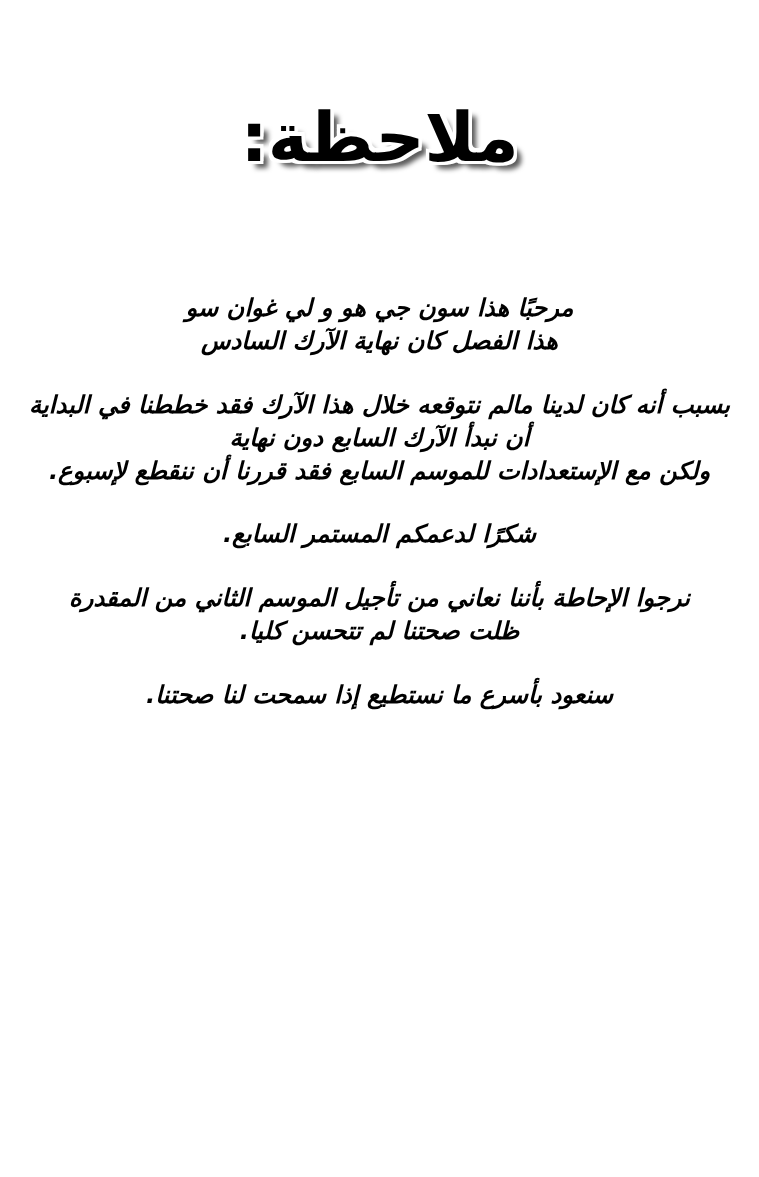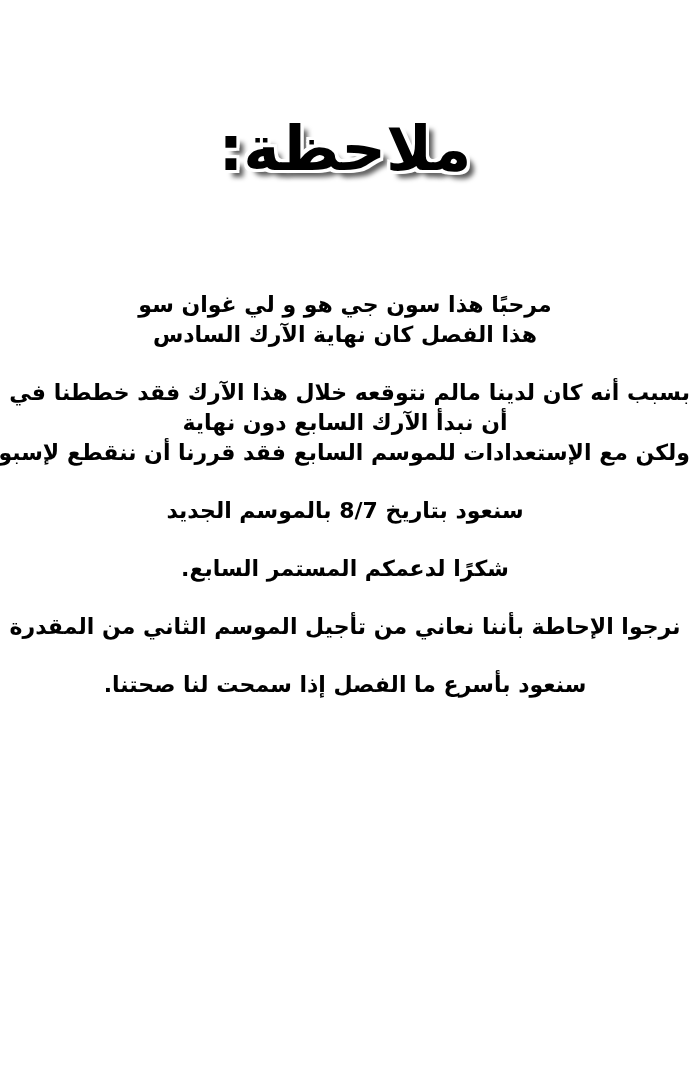--- a/index.html
+++ b/index.html
@@ -8,21 +8,21 @@
     background: #ffffff;
   }
   .page {
     position: relative;
     width: 690px;
     height: 1070px;
     margin: 0 auto;
     background: #ffffff;
     overflow: hidden;
     box-sizing: border-box;
-    padding-top: 104px;
+    padding-top: 80px;
     font-family: "DejaVu Sans", sans-serif;
     direction: rtl;
   }
   .note-title {
     margin: 0 0 96px 0;
     height: 90px;
     line-height: 90px;
     text-align: center;
     font-size: 62px;
     font-weight: bold;
@@ -35,20 +35,21 @@
       -3px  0   0 #ffffff,  3px  0   0 #ffffff,
        0   -3px 0 #ffffff,  0    3px 0 #ffffff,
        7px  7px 5px rgba(0,0,0,0.65);
   }
   .note-body {
     text-align: center;
     color: #000000;
     font-size: 22px;
     font-weight: bold;
     line-height: 30px;
+    font-style: italic;
   }
   .note-body p {
     margin: 0 0 28px 0;
     padding: 0;
   }
   .line {
     display: block;
     white-space: nowrap;
   }
 </style>
@@ -65,31 +66,29 @@
       <span class="line">مرحبًا هذا سون جي هو و لي غوان سو</span>
       <span class="line">هذا الفصل كان نهاية الآرك السادس</span>
     </p>
 
     <p>
       <span class="line">بسبب أنه كان لدينا مالم نتوقعه خلال هذا الآرك فقد خططنا في البداية</span>
       <span class="line">أن نبدأ الآرك السابع دون نهاية</span>
       <span class="line">ولكن مع الإستعدادات للموسم السابع فقد قررنا أن ننقطع لإسبوع.</span>
     </p>
 
-    <p>
-      <span class="line">سنعود بتاريخ 8/7 بالموسم الجديد</span>
-    </p>
 
     <p>
       <span class="line">شكرًا لدعمكم المستمر السابع.</span>
     </p>
 
 
     <p>
       <span class="line">نرجوا الإحاطة بأننا نعاني من تأجيل الموسم الثاني من المقدرة</span>
+      <span class="line">ظلت صحتنا لم تتحسن كليا.</span>
     </p>
 
     <p>
-      <span class="line">سنعود بأسرع ما الفصل إذا سمحت لنا صحتنا.</span>
+      <span class="line">سنعود بأسرع ما نستطيع إذا سمحت لنا صحتنا.</span>
     </p>
 
   </div>
 </div>
 
 </body></html>

